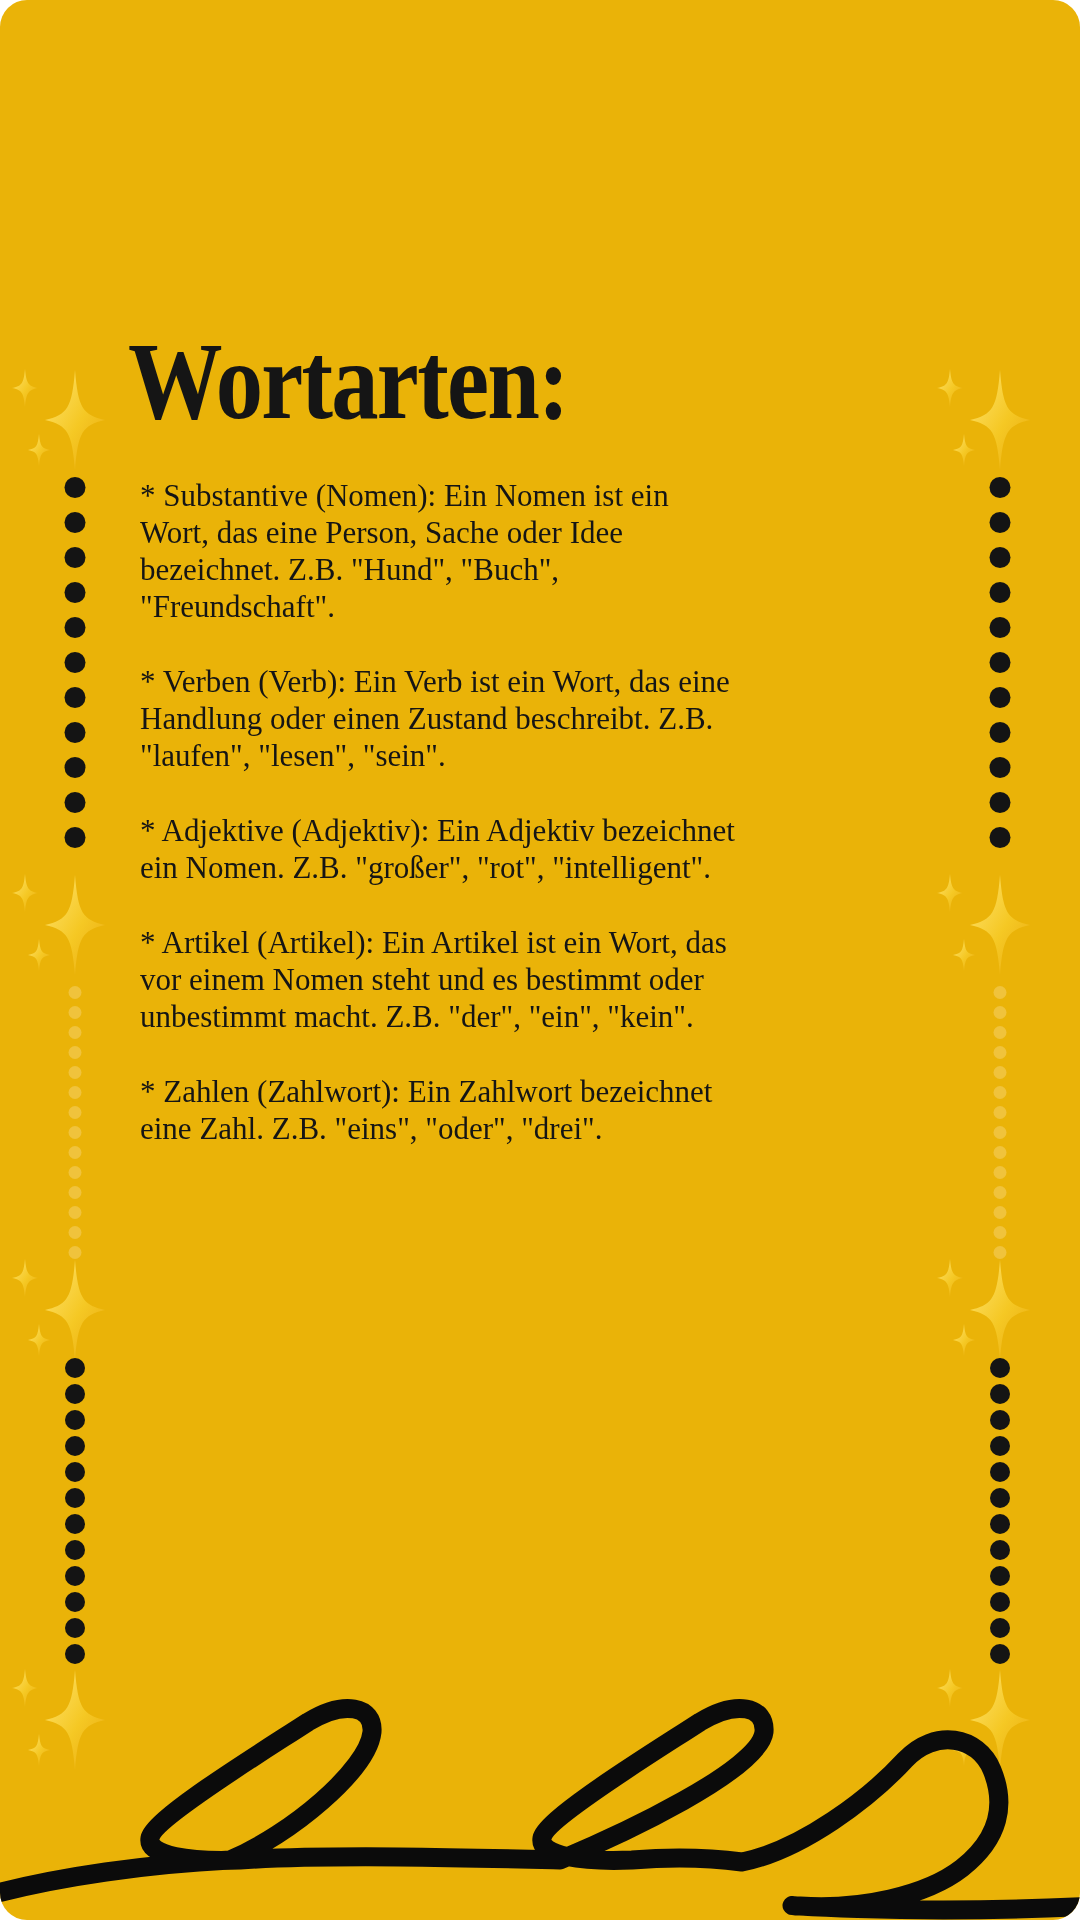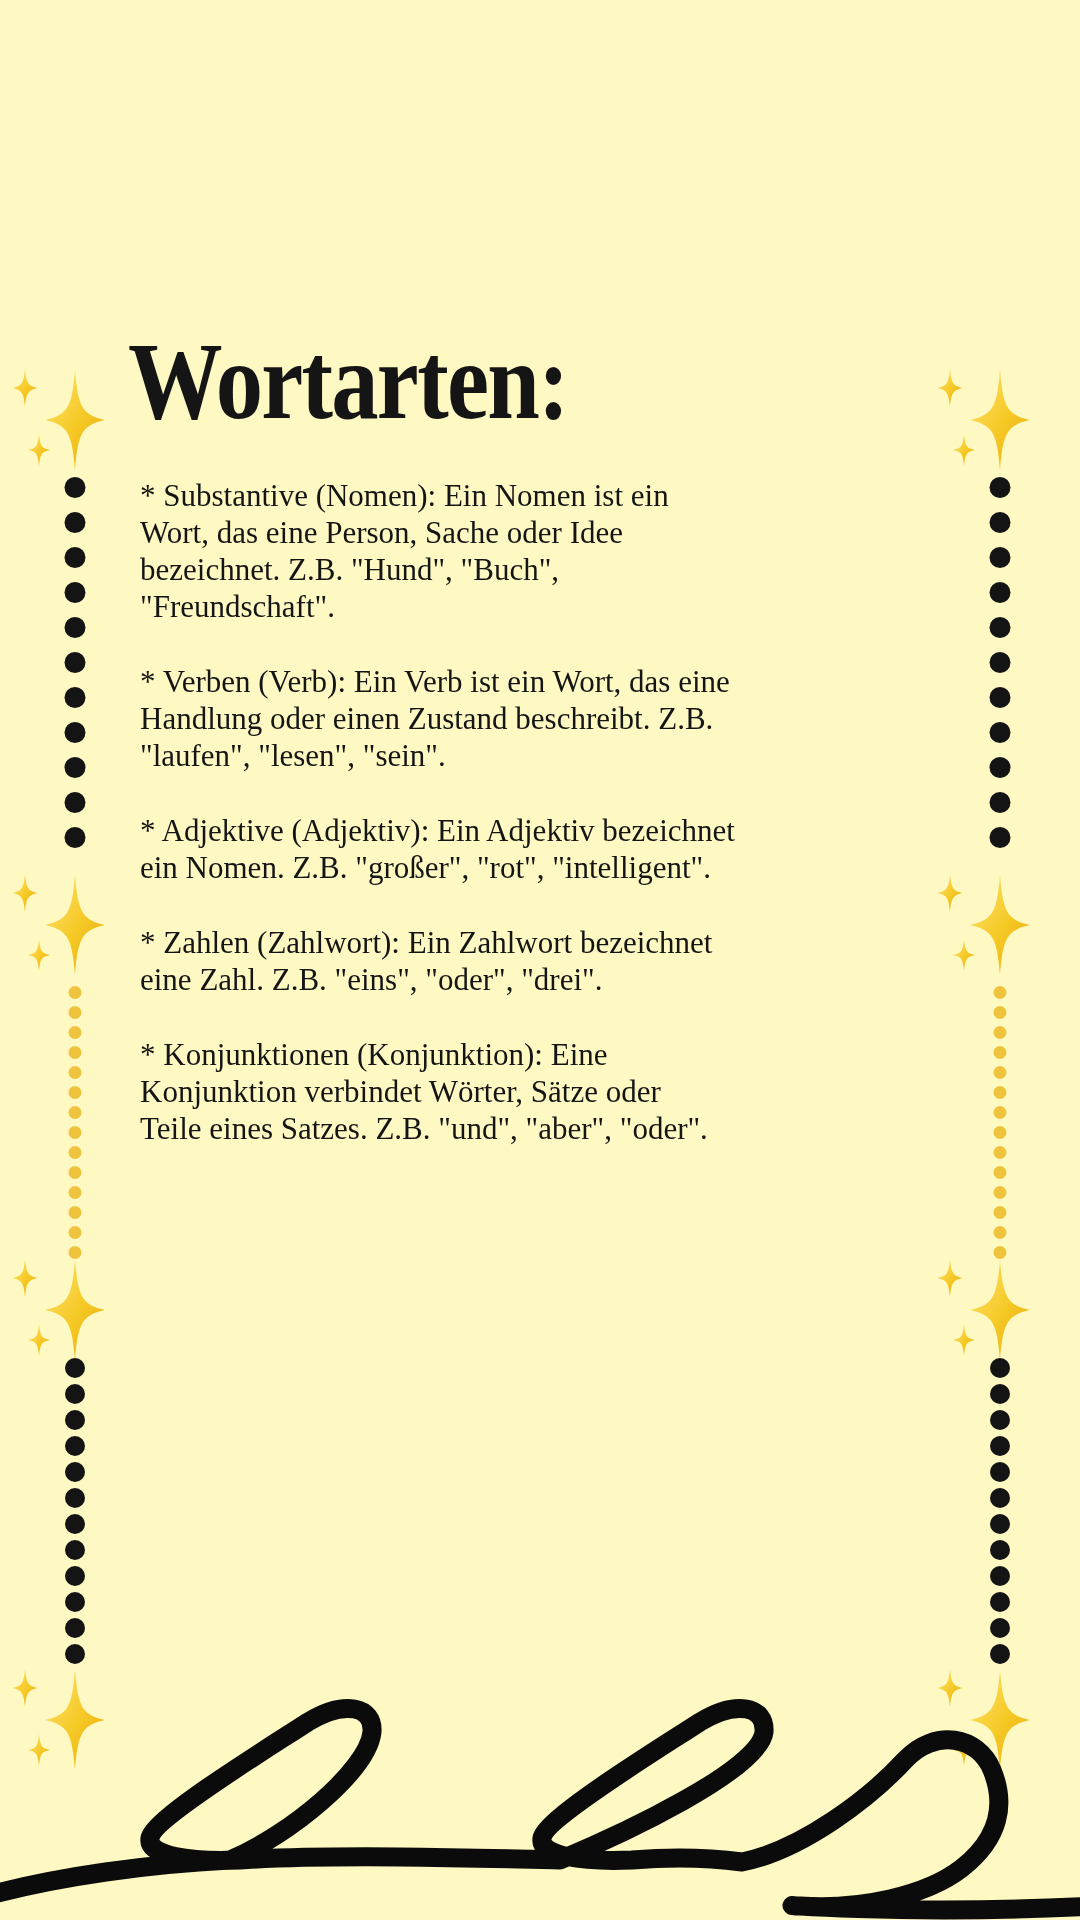--- a/index.html
+++ b/index.html
@@ -1,18 +1,18 @@
 <!DOCTYPE html>
 <html style="--text: #151515; --sparkle-main: #F5C824; --sparkle-light: #FFE472; --sparkle-deep: #E9A90F; --black-dot: #141414; --yellow-dot: #F0C33C; --swirl: #0B0B0B;"><head>
 <meta charset="utf-8">
 <style>
   html,body{margin:0;padding:0;background:#fff;}
   .canvas{
-    position:relative;width:1080px;height:1920px;background:#fef9c3;
-    overflow:hidden;font-family:"Liberation Serif", serif;color:var(--text,#151515);
+    position:relative;width:1080px;height:1920px;background:#eab308;
+    overflow:hidden;font-family:"Liberation Serif", serif;color:var(--text,#151515);border-radius:27px;
   }
   .page-title{
     position:absolute;left:128px;top:252px;font-size:110px;line-height:110px;
     font-weight:bold;letter-spacing:-2px;transform:scaleX(0.86);transform-origin:left top;
     color:var(--text,#111);white-space:nowrap;
   }
   .text-block{
     position:absolute;left:140px;top:442px;width:760px;
     font-size:31px;line-height:37px;margin-top:35px;
   }
@@ -67,25 +67,25 @@
   <div class="text-block">
     <p>* Substantive (Nomen): Ein Nomen ist ein
 Wort, das eine Person, Sache oder Idee
 bezeichnet. Z.B. "Hund", "Buch",
 "Freundschaft".</p>
     <p>* Verben (Verb): Ein Verb ist ein Wort, das eine
 Handlung oder einen Zustand beschreibt. Z.B.
 "laufen", "lesen", "sein".</p>
     <p>* Adjektive (Adjektiv): Ein Adjektiv bezeichnet
 ein Nomen. Z.B. "großer", "rot", "intelligent".</p>
+    <p>* Artikel (Artikel): Ein Artikel ist ein Wort, das
+vor einem Nomen steht und es bestimmt oder
+unbestimmt macht. Z.B. "der", "ein", "kein".</p>
     <p>* Zahlen (Zahlwort): Ein Zahlwort bezeichnet
 eine Zahl. Z.B. "eins", "oder", "drei".</p>
-    <p>* Konjunktionen (Konjunktion): Eine
-Konjunktion verbindet Wörter, Sätze oder
-Teile eines Satzes. Z.B. "und", "aber", "oder".</p>
   </div>
 
   <div class="decor-col left">
     <svg class="cluster pos-s1">
         <use href="#sparkle-cluster"></use>
       </svg>
     <div class="dot-col g14 pos-d1">
         <span class="dot black"></span>
         <span class="dot black"></span>
         <span class="dot black"></span>

